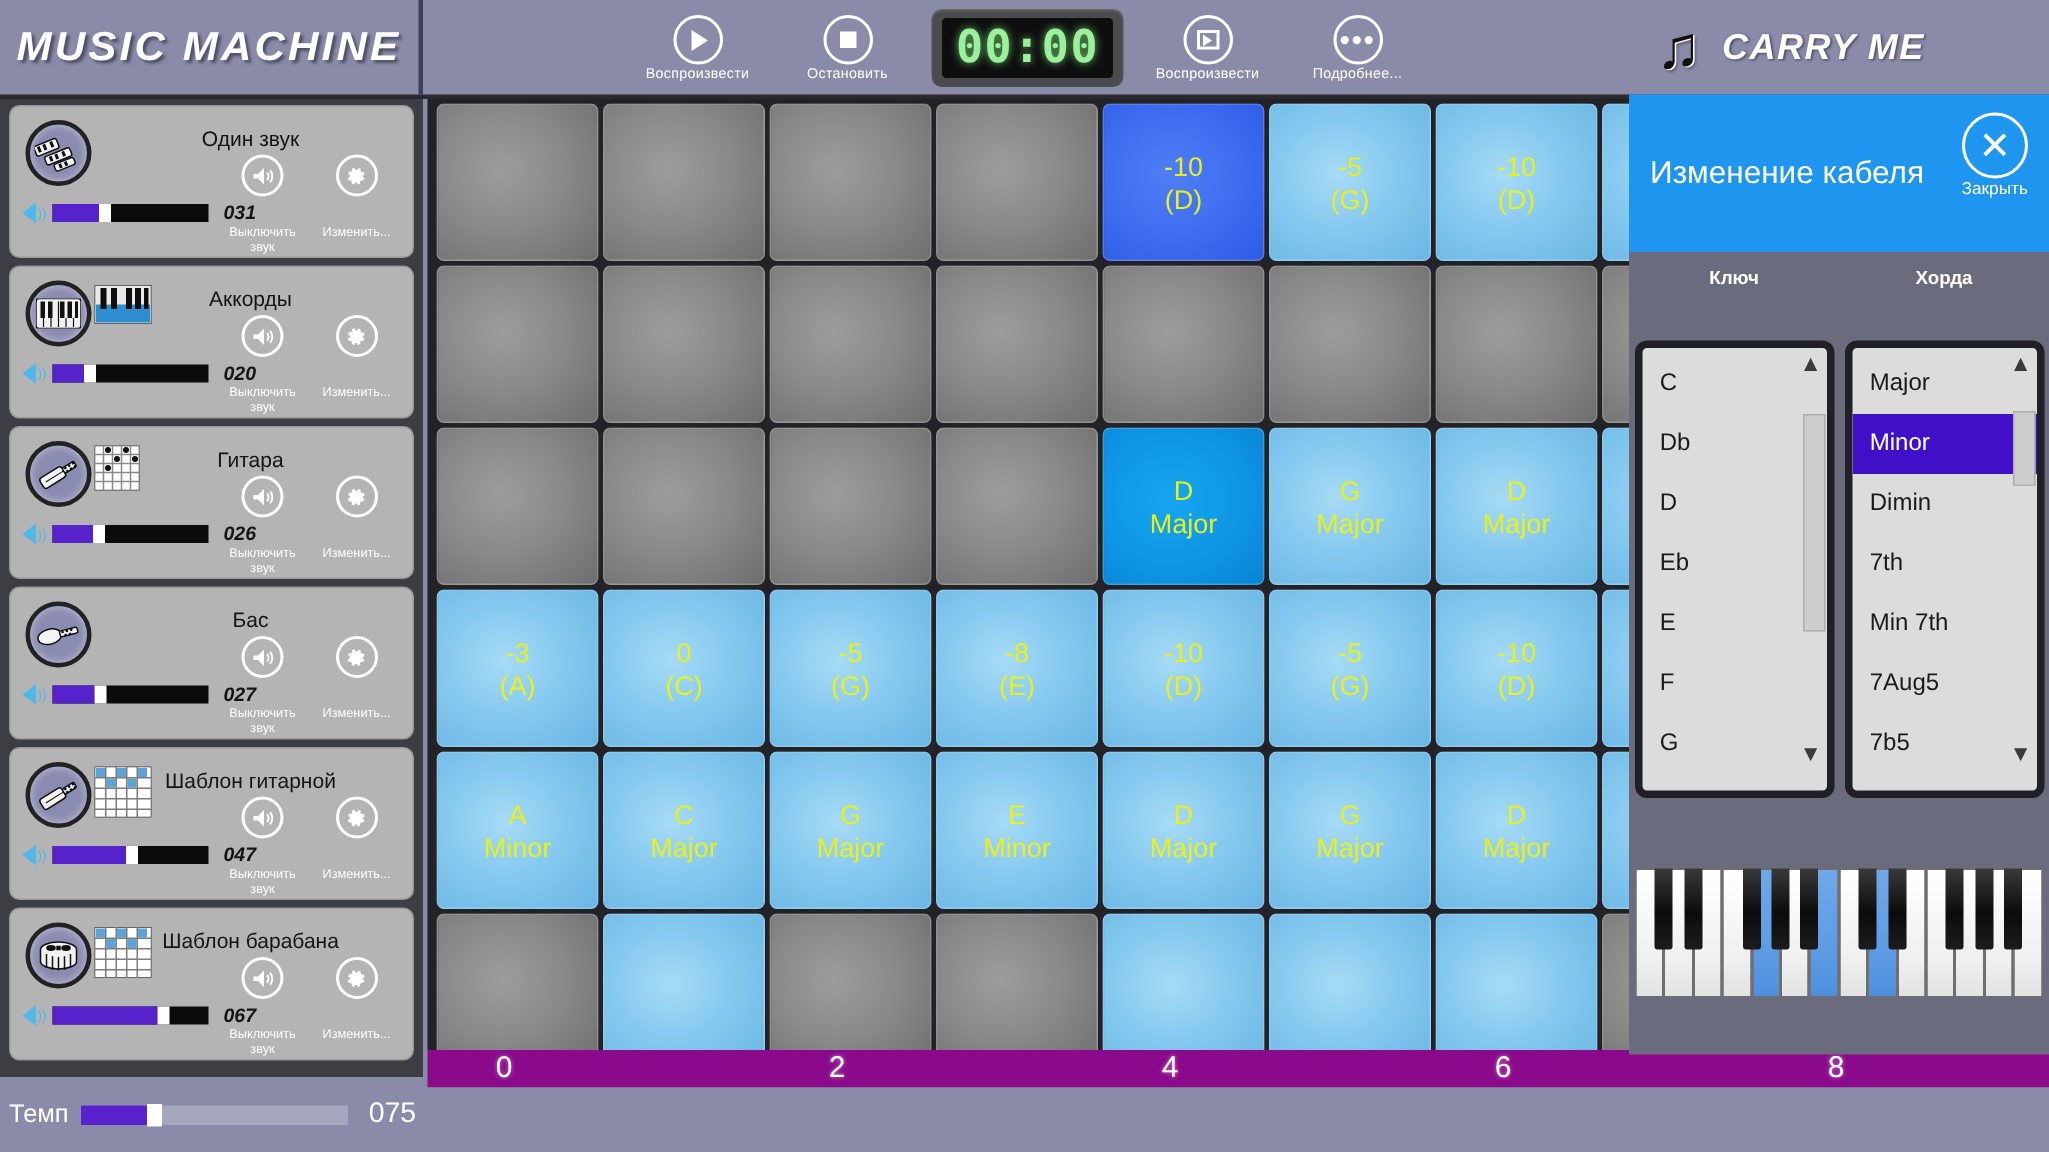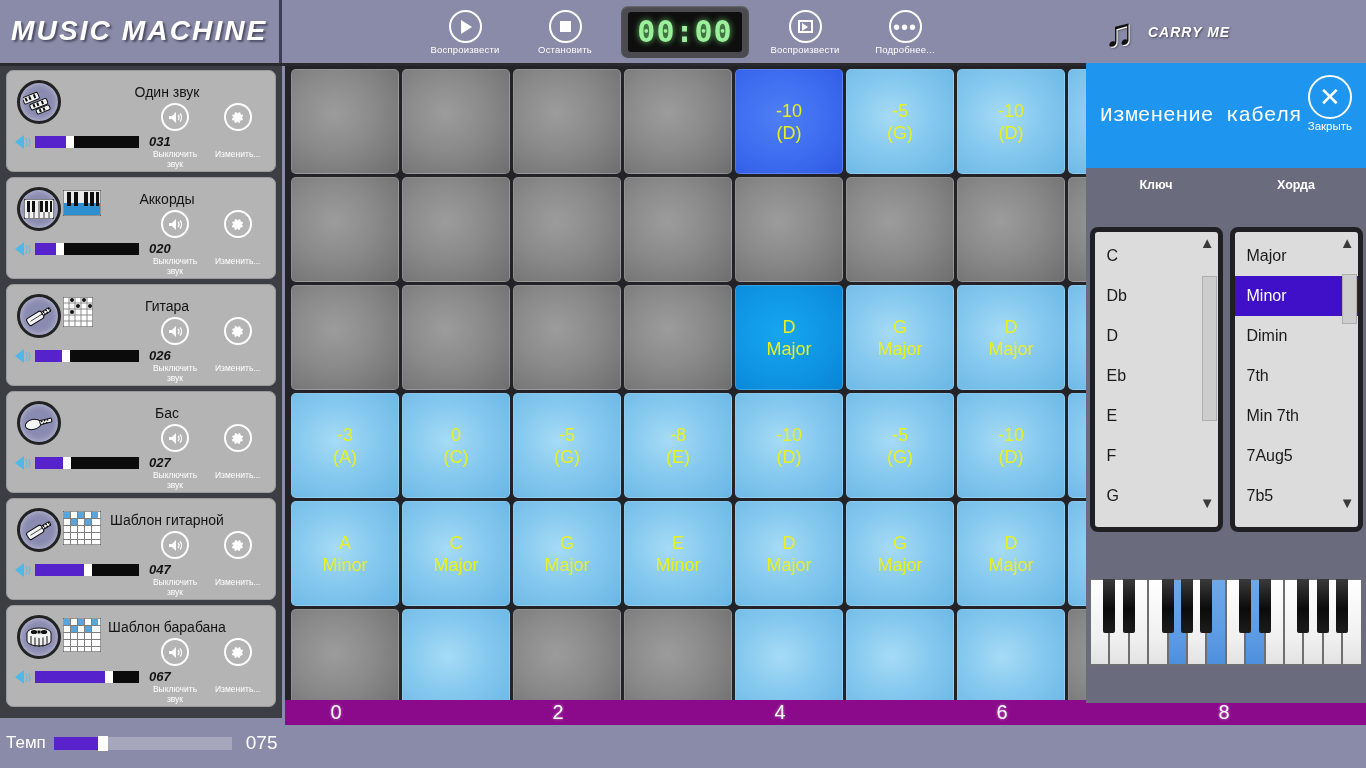--- a/index.html
+++ b/index.html
@@ -67,21 +67,21 @@
     font-size: 30px; font-weight: bold; letter-spacing: 1px;
     text-shadow: 0 0 6px rgba(130,240,130,.8);
   }
 
   .song-pane {
     position: absolute; left: 1088px; top: 0; width: 278px; height: 63px;
     display: flex; align-items: center; padding-left: 16px; gap: 14px;
   }
   .note-icon { color: #111; font-size: 40px; line-height: 40px;
     text-shadow: 1px 1px 0 #fff, 2px 2px 2px rgba(0,0,0,.3); }
-  .song-title { color: #fff; font-size: 14px; font-weight: bold; font-style: italic;
+  .song-title { color: #fff; font-size: 24px; font-weight: bold; font-style: italic;
     letter-spacing: 1px; text-shadow: 1px 1px 2px rgba(40,40,60,.7); }
 
   
   .sidebar {
     position: absolute; left: 0; top: 66px; width: 282px; height: 652px;
     background: #3d3d44; padding: 4px 6px 0 6px;
   }
   .track {
     position: relative; height: 102px; margin-bottom: 5px;
     background: #b4b4b4; border-radius: 7px; border: 1px solid #9a9a9a;
@@ -158,21 +158,21 @@
 
   
   .dialog {
     position: absolute; left: 1086px; top: 63px; width: 280px; height: 640px;
     background: #6b6b7e;
   }
   .dlg-head {
     height: 105px; background: #1e96f0; position: relative;
     display: flex; align-items: center; padding-left: 14px;
   }
-  .dlg-title { color:#fff; font-size: 21px; font-family: Liberation Mono, monospace; }
+  .dlg-title { color:#fff; font-size: 21px; }
   .dlg-close { position: absolute; right: 14px; top: 12px;
      display:flex; flex-direction: column; align-items:center; cursor:pointer; }
   .close-circle { width: 44px; height: 44px; border-radius: 50%; border: 2.5px solid #fff;
      display:flex;align-items:center;justify-content:center; color:#fff; font-size: 26px; line-height: 26px;}
   .close-lab { color:#fff; font-size: 11.5px; margin-top: 1px; }
 
   .dlg-cols { display: flex; padding: 10px 0 0 0; }
   .dlg-col { flex: 1; display: flex; flex-direction: column; align-items: center; }
   .col-head { color:#fff; font-size: 12.5px; font-weight: bold; margin-bottom: 35px; }
   .listbox {

